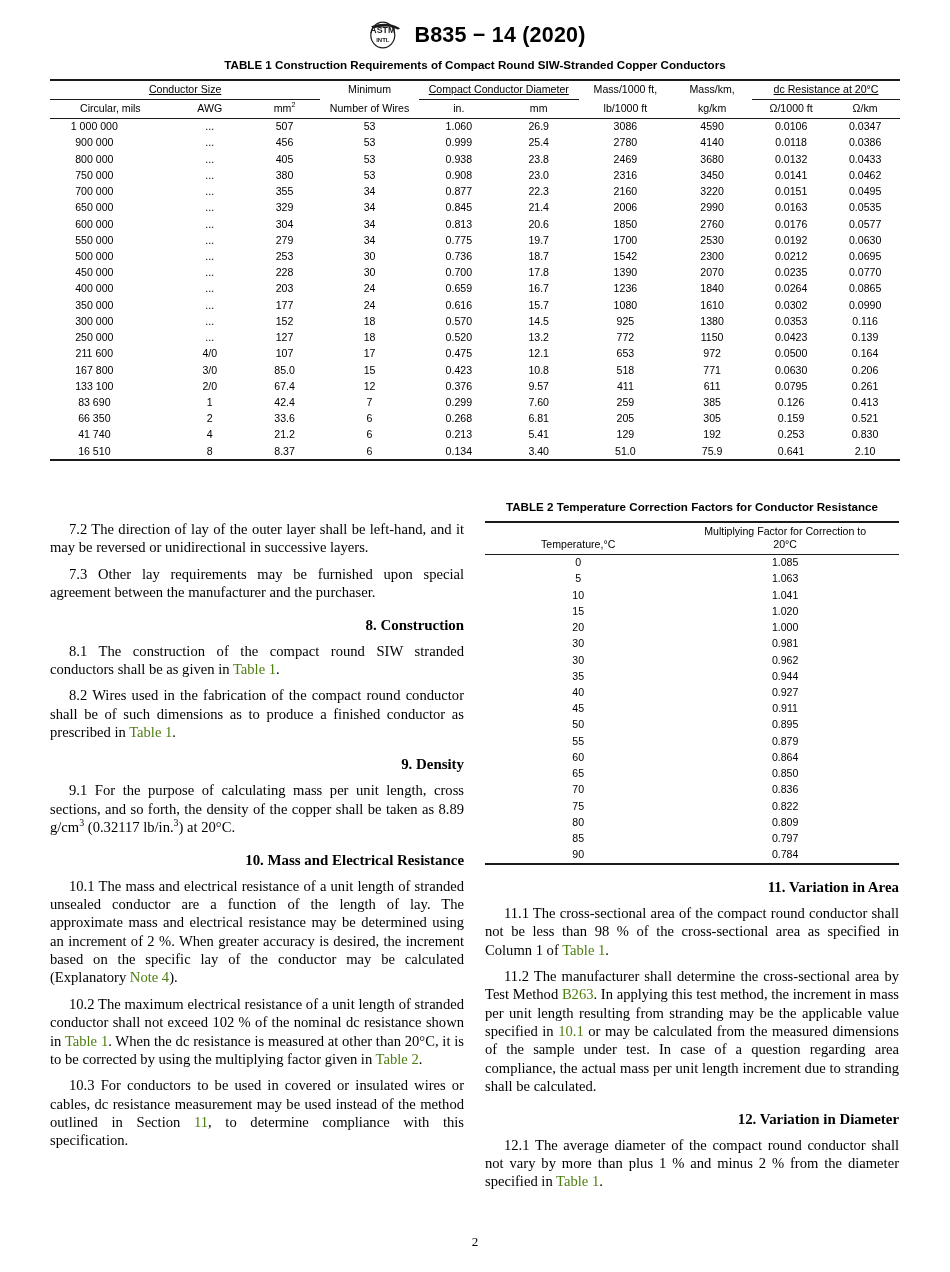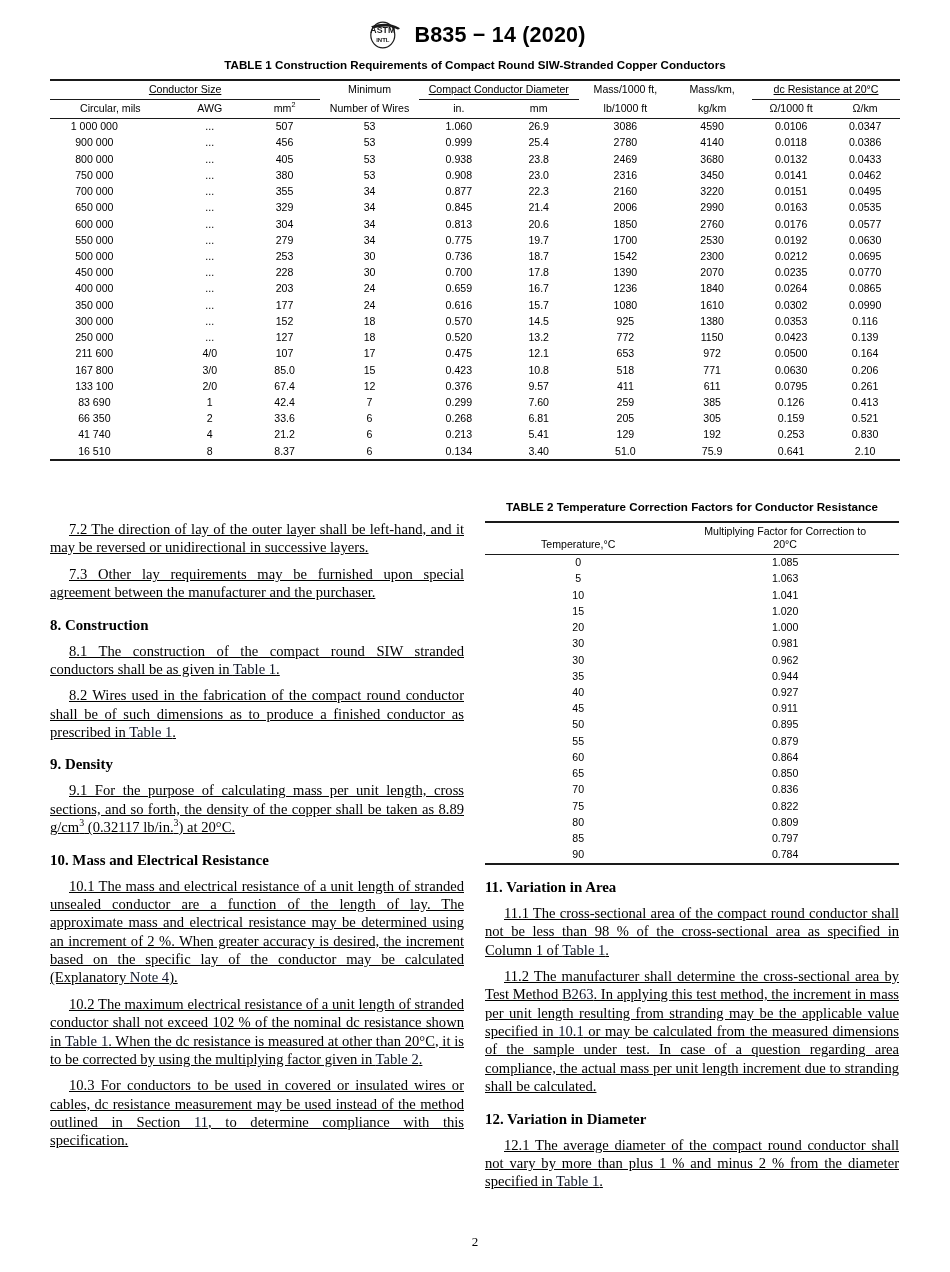--- a/index.html
+++ b/index.html
@@ -88,31 +88,31 @@
   .col-right { position: absolute; left: 462px; width: 414px; top: 0px; margin-left: 23px; }
 
   p.para {
     margin: 0 0 8px 0;
     text-align: justify;
     text-justify: inter-word;
     font-size: 14.6px;
     line-height: 1.26;
     text-indent: 19px;
     hyphens: manual;
-    text-decoration: underline;
   }
   h3.sect {
     font-family: "Liberation Serif", serif;
     font-weight: bold;
     font-size: 14.9px;
     margin: 15px 0 8px 0;
     text-indent: 0;
+    text-align: right;
   }
   h3.sect.first { margin-top: 14px; }
-  .xref { color: #0f172a; }
+  .xref { color: #4d7c0f; }
   sup { font-size: 0.68em; vertical-align: super; line-height: 0; }
 
   
   .t2-wrap { margin-top: 0; }
   .t2 col.k1 { width: 45%; }
   .t2 col.k2 { width: 55%; }
   .t2 thead th { padding-bottom: 4px; }
   .t2 tbody td { line-height: 1.44; }
 
   

